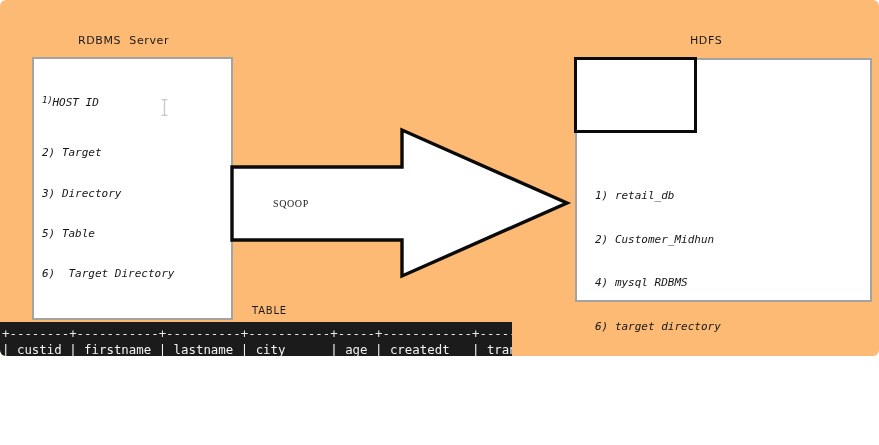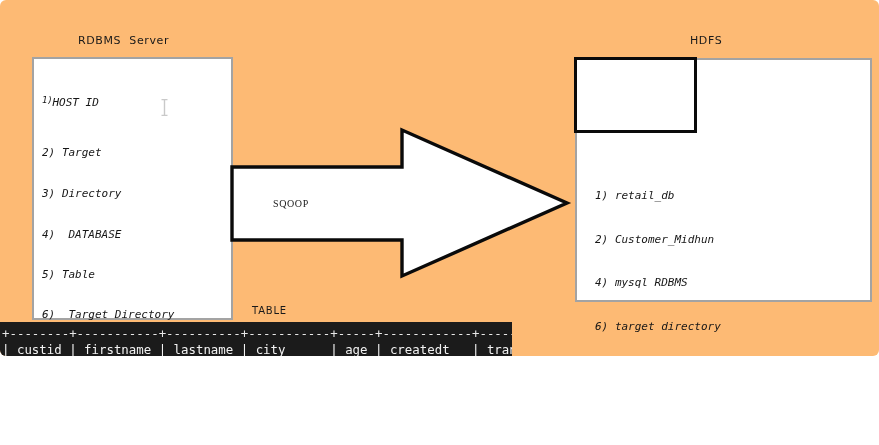--- a/index.html
+++ b/index.html
@@ -177,21 +177,20 @@
 
 <div id="stage">
 
   <div class="node-title" id="rdbms-title">RDBMS  Server</div>
 
   <div class="node-box" id="rdbms-box">
     <div class="rdbms-list">
       <span class="li first"><span class="num-sup">1)</span><span>HOST ID</span></span>
       <span class="li"><span>2)</span> <span>Target</span></span>
       <span class="li"><span>3)</span> <span>Directory</span></span>
-      <span class="li"><span>4)</span> <span> DATABASE</span></span>
       <span class="li gap tight"><span>5)</span> <span>Table</span></span>
       <span class="li tight"><span>6)</span> <span> Target Directory</span></span>
     </div>
   </div>
 
   <svg id="text-caret" viewBox="0 0 7 17">
     <path d="M0.5 0.5 H6.5 M3.5 0.5 V16.5 M0.5 16.5 H6.5" stroke="#c9c9c9" stroke-width="1.4" fill="none"></path>
   </svg>
 
   <svg id="sqoop-arrow" viewBox="0 0 345 160">

